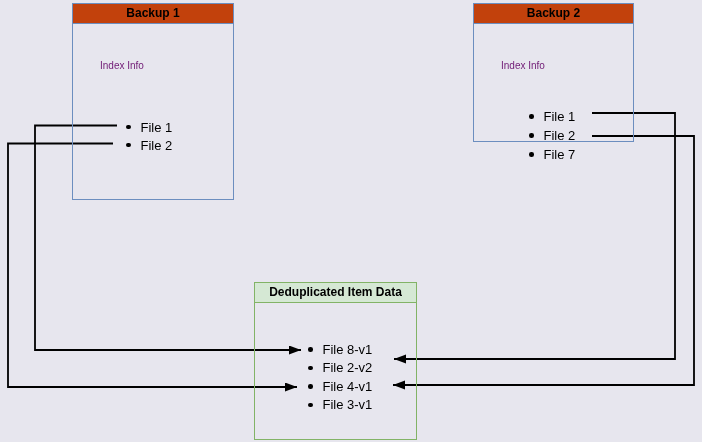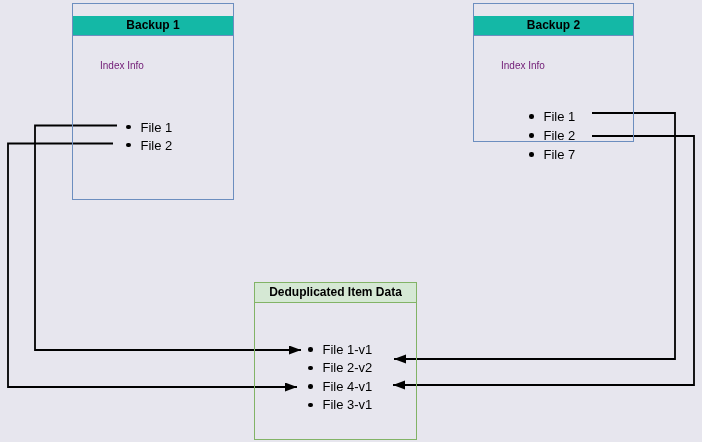--- a/index.html
+++ b/index.html
@@ -32,21 +32,21 @@
   .box-header {
     height: 19px;
     line-height: 19px;
     text-align: center;
     font-size: 12px;
     font-weight: bold;
     color: #000;
     border-bottom: 1.5px solid;
     box-sizing: content-box;
   }
-  .blue  .box-header { background: #14b8a6; border-color: #6c8ebf; margin-top: 12px; }
+  .blue  .box-header { background: #c2410c; border-color: #6c8ebf; }
   .green .box-header { background: #d5e8d4; border-color: #82b366; }
   .subtitle {
     position: absolute;
     font-size: 10px;
     color: #701a75;
     white-space: nowrap;
   }
   .item-list {
     position: absolute;
     margin: 0;
@@ -127,21 +127,21 @@
     </ul>
   </div>
 
   <div class="box green" style="left:254px; top:282px; width:163px; height:158px;">
     <div class="box-header">
       <span>Deduplicated Item Data</span>
     </div>
     <ul class="item-list lh185" style="left:53px; top:57px;">
       <li>
         <span class="dot"></span>
-        <span>File 1-v1</span>
+        <span>File 8-v1</span>
       </li>
       <li>
         <span class="dot"></span>
         <span>File 2-v2</span>
       </li>
       <li>
         <span class="dot"></span>
         <span>File 4-v1</span>
       </li>
       <li>

